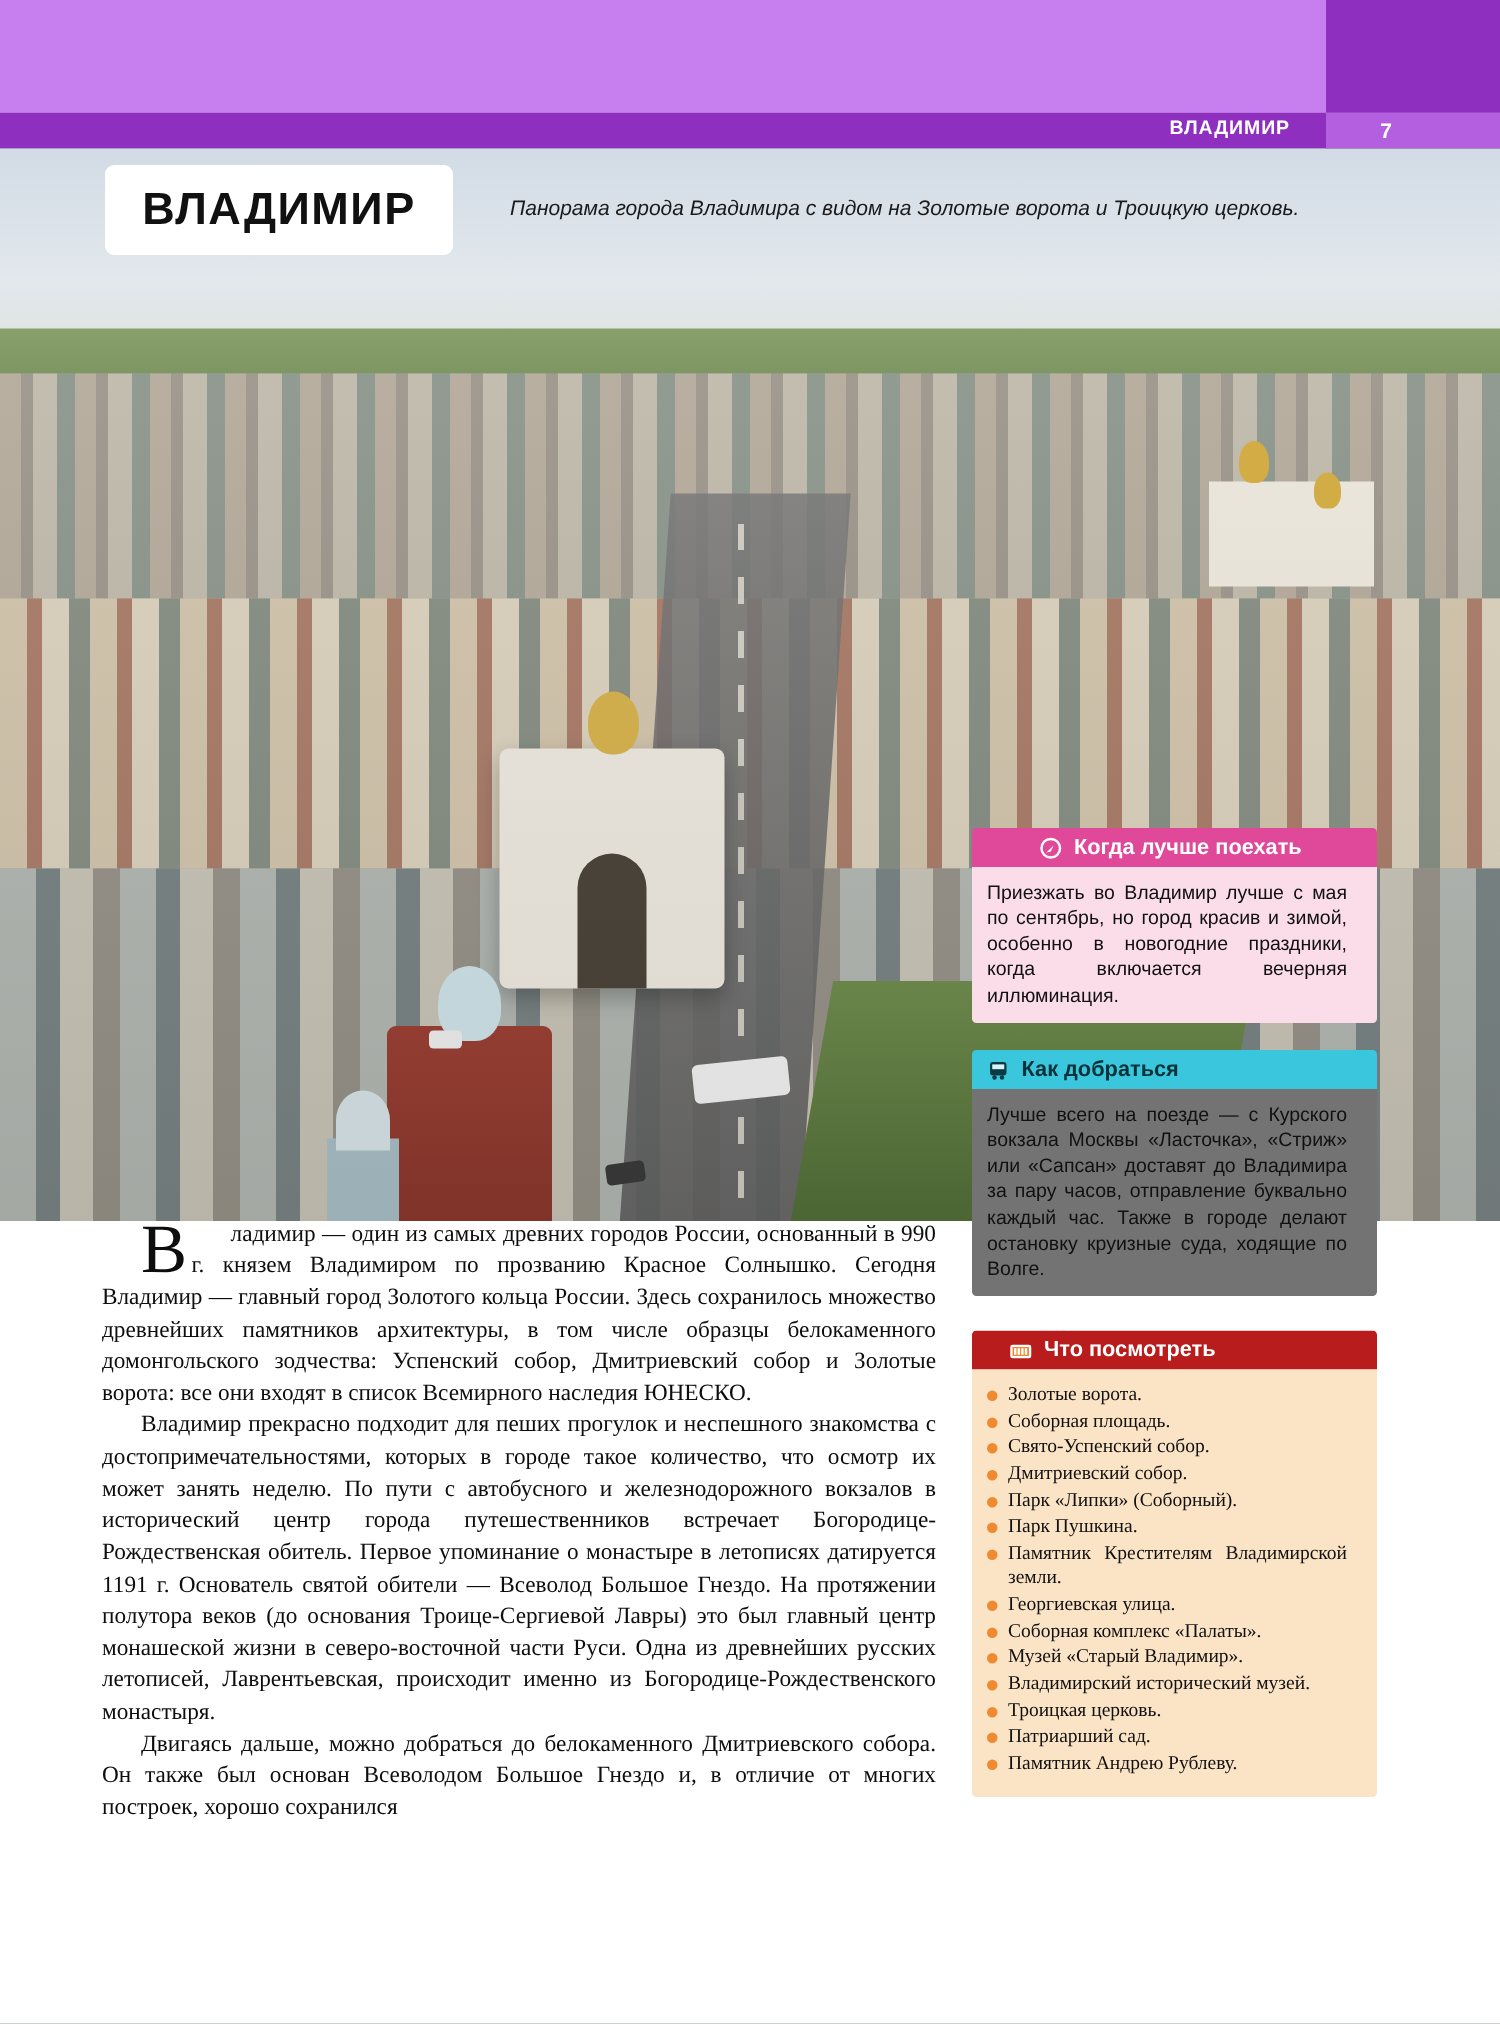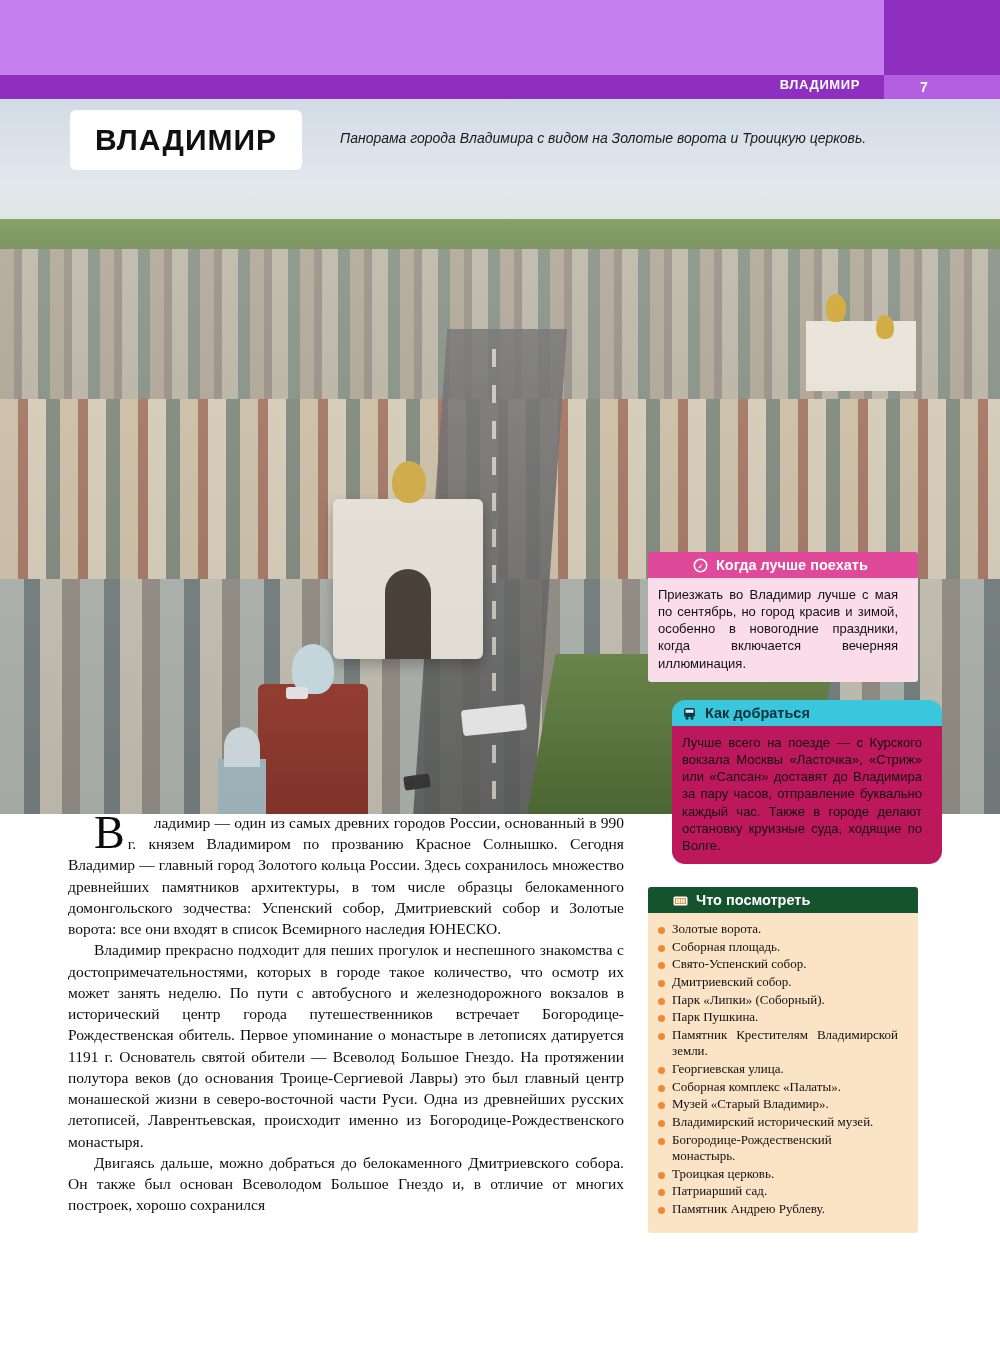--- a/index.html
+++ b/index.html
@@ -271,26 +271,26 @@
     width: 17px; height: 15px;
     display: inline-block;
     position: relative;
     flex: 0 0 auto;
   }
 
   #box-when { left: 648px; top: 552px; }
   #box-when .box-head { background: #e0489a; padding-left: 44px; }
   #box-when .box-body { background: #fbdce9; }
 
-  #box-how { left: 672px; top: 700px; border-radius: 13px; }
+  #box-how { left: 648px; top: 700px; }
   #box-how .box-head { background: #3ac7dd; color:#08323a; }
-  #box-how .box-body { background: #be185d; }
+  #box-how .box-body { background: #737373; }
 
   #box-see { left: 648px; top: 887px; width: 270px; }
-  #box-see .box-head { background: #14532d; padding-left: 24px; }
+  #box-see .box-head { background: #b91c1c; padding-left: 24px; }
   #box-see .box-body { background: #fbe3c6; padding-bottom: 14px; }
   .see-list { list-style: none; margin: 0; padding: 0; }
   .see-list li {
     position: relative;
     padding-left: 14px;
     margin-bottom: 1px;
     font-family: Liberation Serif, serif;
     font-size: 13px;
     line-height: 1.28;
     color: #111111;
@@ -424,21 +424,20 @@
       <li>Соборная площадь.</li>
       <li>Свято-Успенский собор.</li>
       <li>Дмитриевский собор.</li>
       <li>Парк «Липки» (Соборный).</li>
       <li>Парк Пушкина.</li>
       <li>Памятник Крестителям Владимирской земли.</li>
       <li>Георгиевская улица.</li>
       <li>Соборная комплекс «Палаты».</li>
       <li>Музей «Старый Владимир».</li>
       <li>Владимирский исторический музей.</li>
-      <li>Богородице-Рождественский монастырь.</li>
       <li>Троицкая церковь.</li>
       <li>Патриарший сад.</li>
       <li>Памятник Андрею Рублеву.</li>
     </ul>
   </div>
 </div>
 
 <div class="article">
   <p class="dropcap-p">
     <span class="dropcap">В</span><span>ладимир — один из самых древних городов России, основанный в 990 г. князем Владимиром по прозванию Красное Солнышко. Сегодня Владимир — главный город Золотого кольца России. Здесь сохранилось множество древнейших памятников архитектуры, в том числе образцы белокаменного домонгольского зодчества: Успенский собор, Дмитриевский собор и Золотые ворота: все они входят в список Всемирного наследия ЮНЕСКО.</span>

